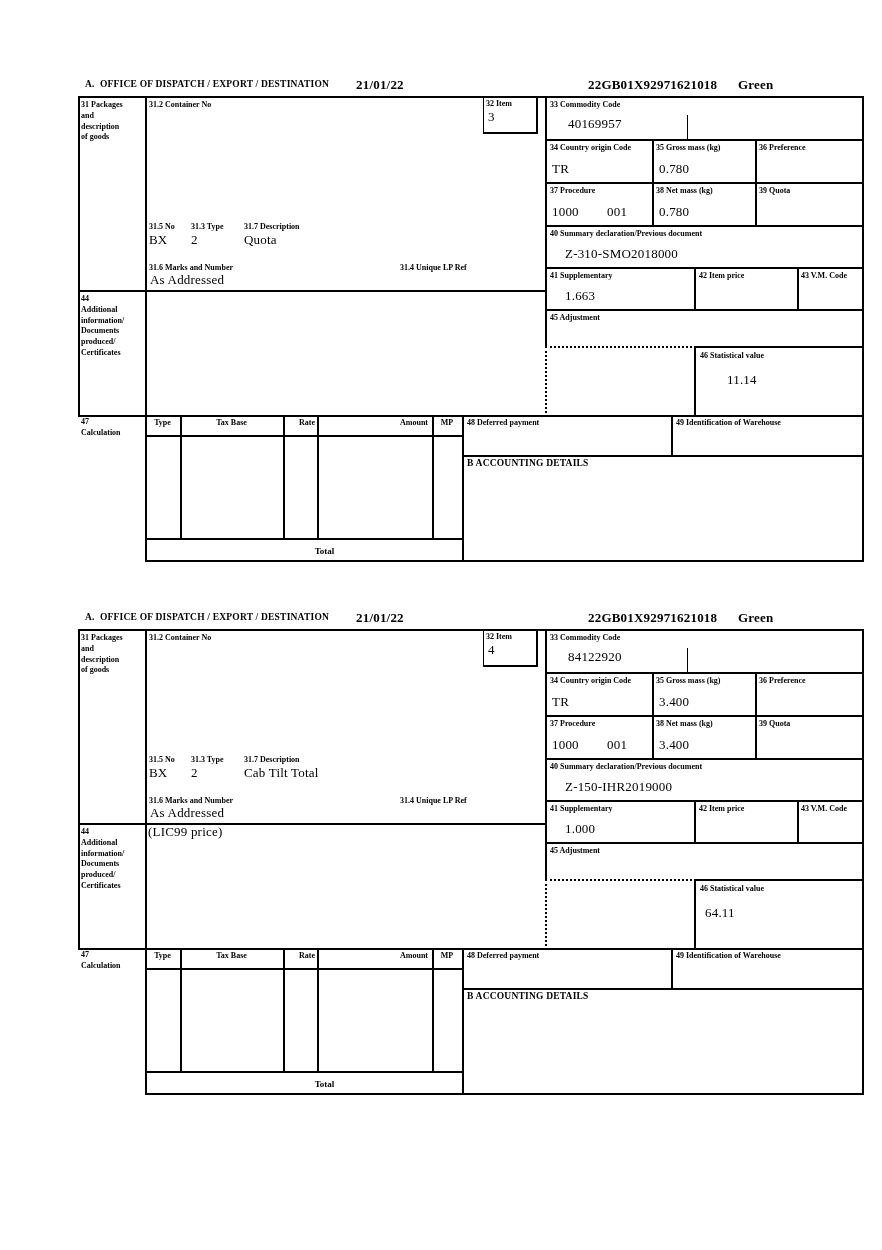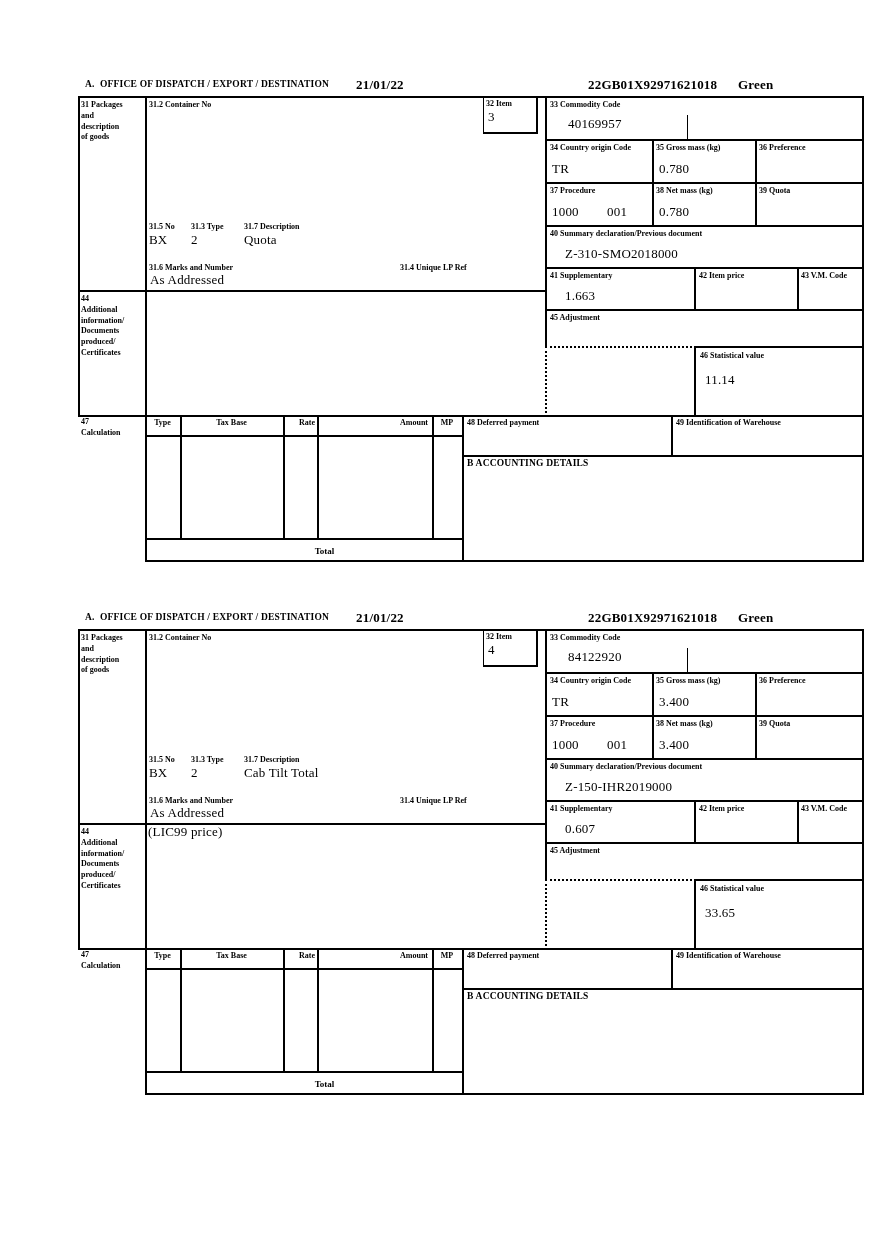--- a/index.html
+++ b/index.html
@@ -113,21 +113,21 @@
     <span class="val" style="left:681px;top:86px"></span>
     <span class="val" style="left:474px;top:129px">1000</span>
     <span class="val" style="left:529px;top:129px">001</span>
     <span class="val" style="left:581px;top:129px">0.780</span>
     <span class="val" style="left:681px;top:129px"></span>
     <span class="val" style="left:487px;top:171px">Z-310-SMO2018000</span>
     <span class="val" style="left:487px;top:213px">1.663</span>
     <span class="val" style="left:621px;top:213px"></span>
     <span class="val" style="left:723px;top:213px"></span>
     <span class="val" style="left:487px;top:252px"></span>
-    <span class="val" style="left:627px;top:297px">11.14</span>
+    <span class="val" style="left:649px;top:297px">11.14</span>
     <span class="val" style="left:71px;top:157px">BX</span>
     <span class="val" style="left:113px;top:157px">2</span>
     <span class="val" style="left:166px;top:157px">Quota</span>
     <span class="val" style="left:72px;top:197px">As Addressed</span>
     <span class="val" style="left:322px;top:197px"></span>
     <span class="val" style="left:70px;top:216px"></span>
     <span class="val" style="left:389px;top:355px"></span>
     <span class="val" style="left:598px;top:355px"></span>
   </section>
       <section class="form" style="top: 609px;">
@@ -217,25 +217,25 @@
     <span class="val" style="left:410px;top:34px">4</span>
     <span class="val" style="left:490px;top:41px">84122920</span>
     <span class="val" style="left:474px;top:86px">TR</span>
     <span class="val" style="left:581px;top:86px">3.400</span>
     <span class="val" style="left:681px;top:86px"></span>
     <span class="val" style="left:474px;top:129px">1000</span>
     <span class="val" style="left:529px;top:129px">001</span>
     <span class="val" style="left:581px;top:129px">3.400</span>
     <span class="val" style="left:681px;top:129px"></span>
     <span class="val" style="left:487px;top:171px">Z-150-IHR2019000</span>
-    <span class="val" style="left:487px;top:213px">0.607</span>
+    <span class="val" style="left:487px;top:213px">1.000</span>
     <span class="val" style="left:621px;top:213px"></span>
     <span class="val" style="left:723px;top:213px"></span>
     <span class="val" style="left:487px;top:252px"></span>
-    <span class="val" style="left:627px;top:297px">33.65</span>
+    <span class="val" style="left:627px;top:297px">64.11</span>
     <span class="val" style="left:71px;top:157px">BX</span>
     <span class="val" style="left:113px;top:157px">2</span>
     <span class="val" style="left:166px;top:157px">Cab Tilt Total</span>
     <span class="val" style="left:72px;top:197px">As Addressed</span>
     <span class="val" style="left:322px;top:197px"></span>
     <span class="val" style="left:70px;top:216px">(LIC99 price)</span>
     <span class="val" style="left:389px;top:355px"></span>
     <span class="val" style="left:598px;top:355px"></span>
   </section>
     </div>

